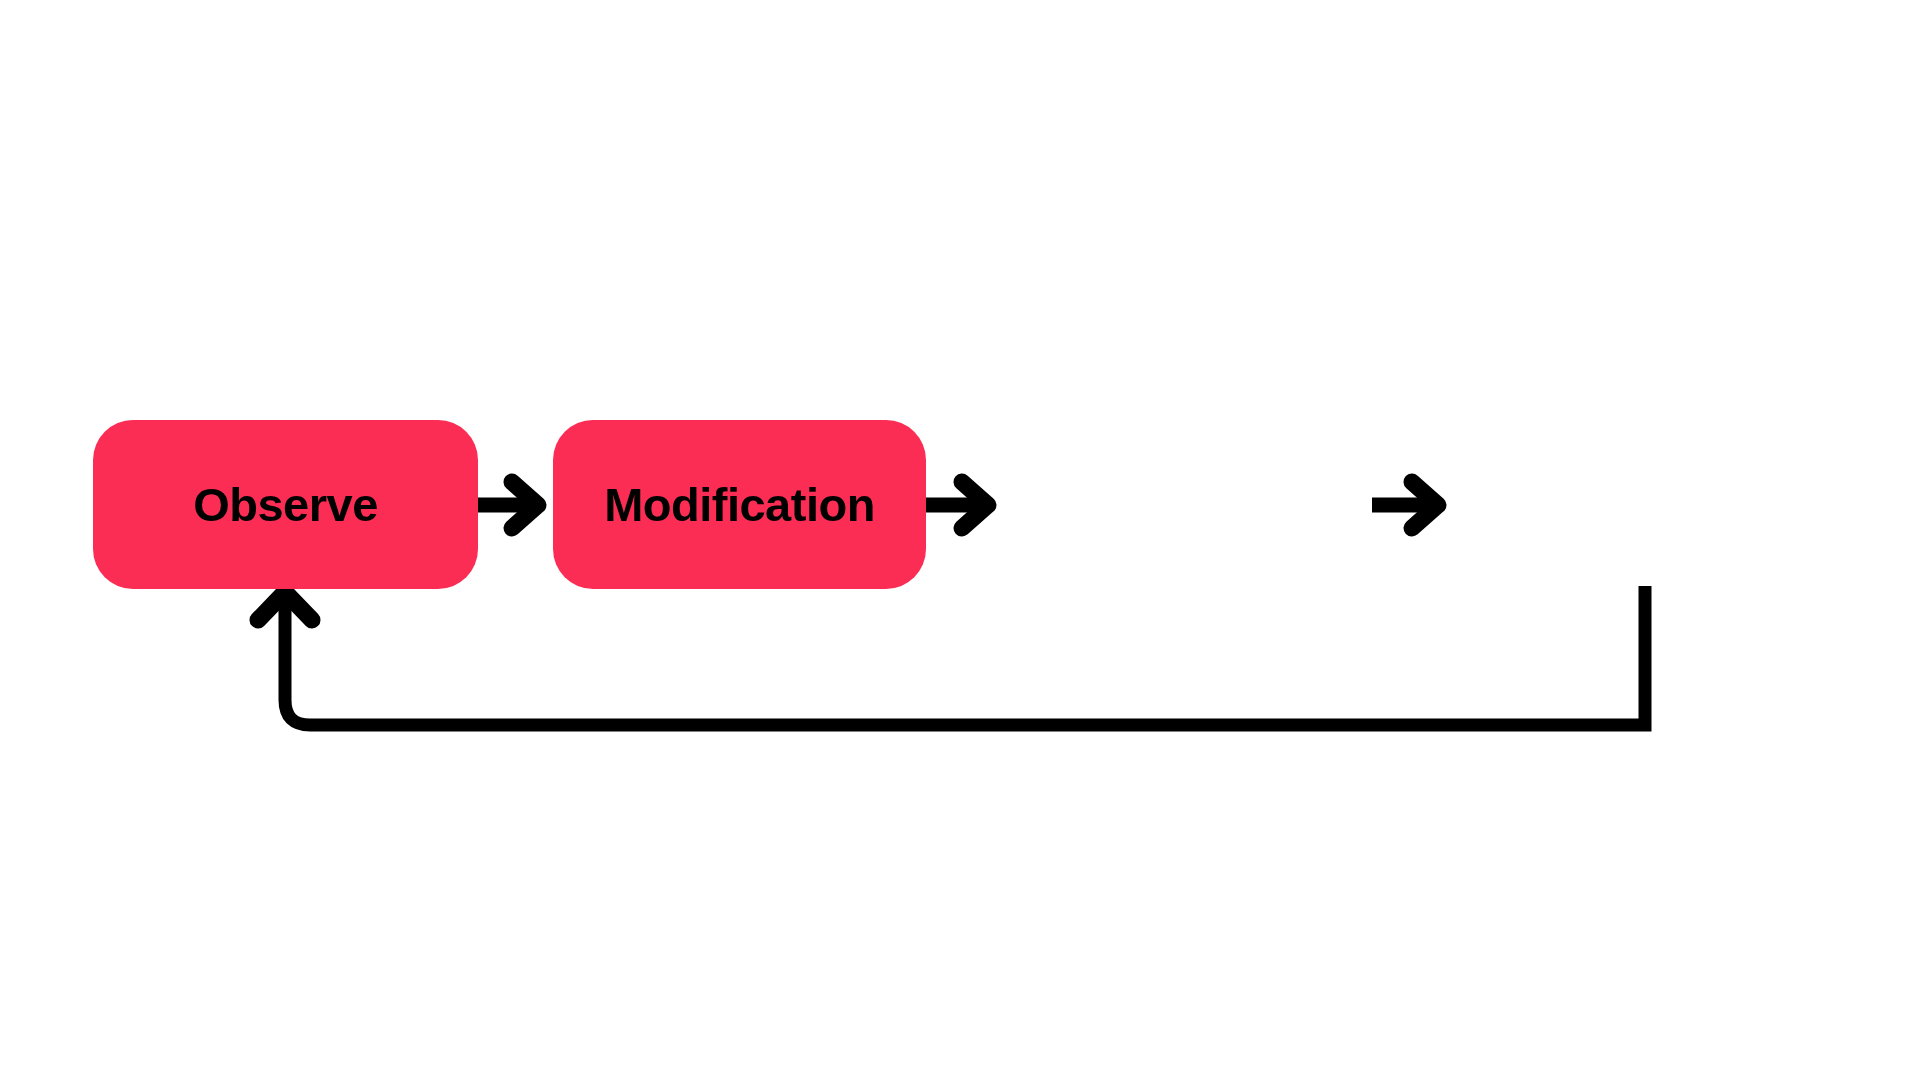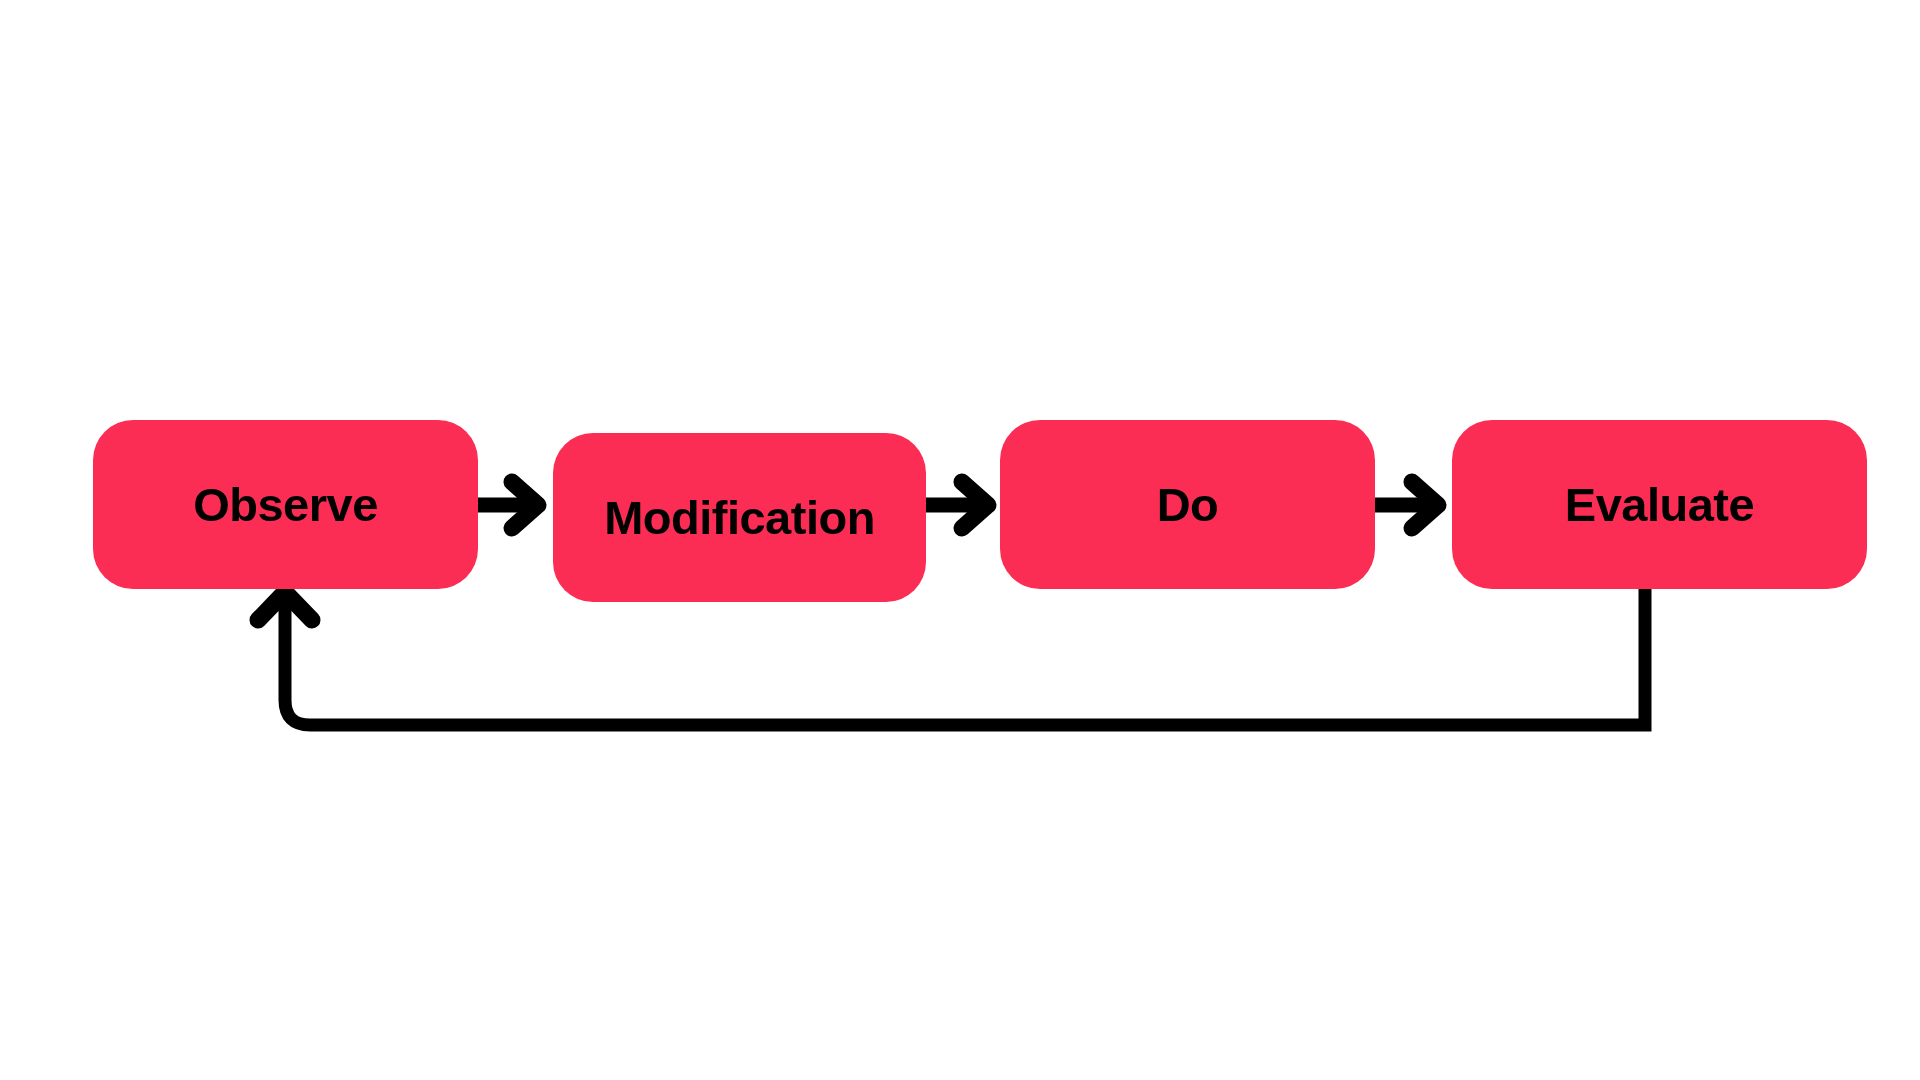--- a/index.html
+++ b/index.html
@@ -76,25 +76,19 @@
       <path d="M 1645 586 L 1645 725 L 310 725 Q 285 725 285 700 L 285 600" fill="none" stroke="#000000" stroke-width="13" stroke-linecap="butt" stroke-linejoin="miter"></path>
       <polyline points="258,620 285,592 312,620" fill="none" stroke="#000000" stroke-width="17" stroke-linecap="round" stroke-linejoin="round"></polyline>
       <polygon points="285,580 270,605 300,605" fill="#000000"></polygon>
     </g>
   </svg>
 
   <div class="node-box" id="node-observe" style="background:#FC2D55;">
     <span class="node-label">Observe</span>
   </div>
 
-  <div class="node-box" id="node-modification" style="background:#FC2D55;margin-top:13px;">
+  <div class="node-box" id="node-modification" style="background:#FC2D55;">
     <span class="node-label">Modification</span>
   </div>
 
-  <div class="node-box" id="node-do" style="background:#FC2D55;">
-    <span class="node-label">Do</span>
-  </div>
 
-  <div class="node-box" id="node-evaluate" style="background:#FC2D55;">
-    <span class="node-label">Evaluate</span>
-  </div>
 
 </div>
 
 </body></html>

